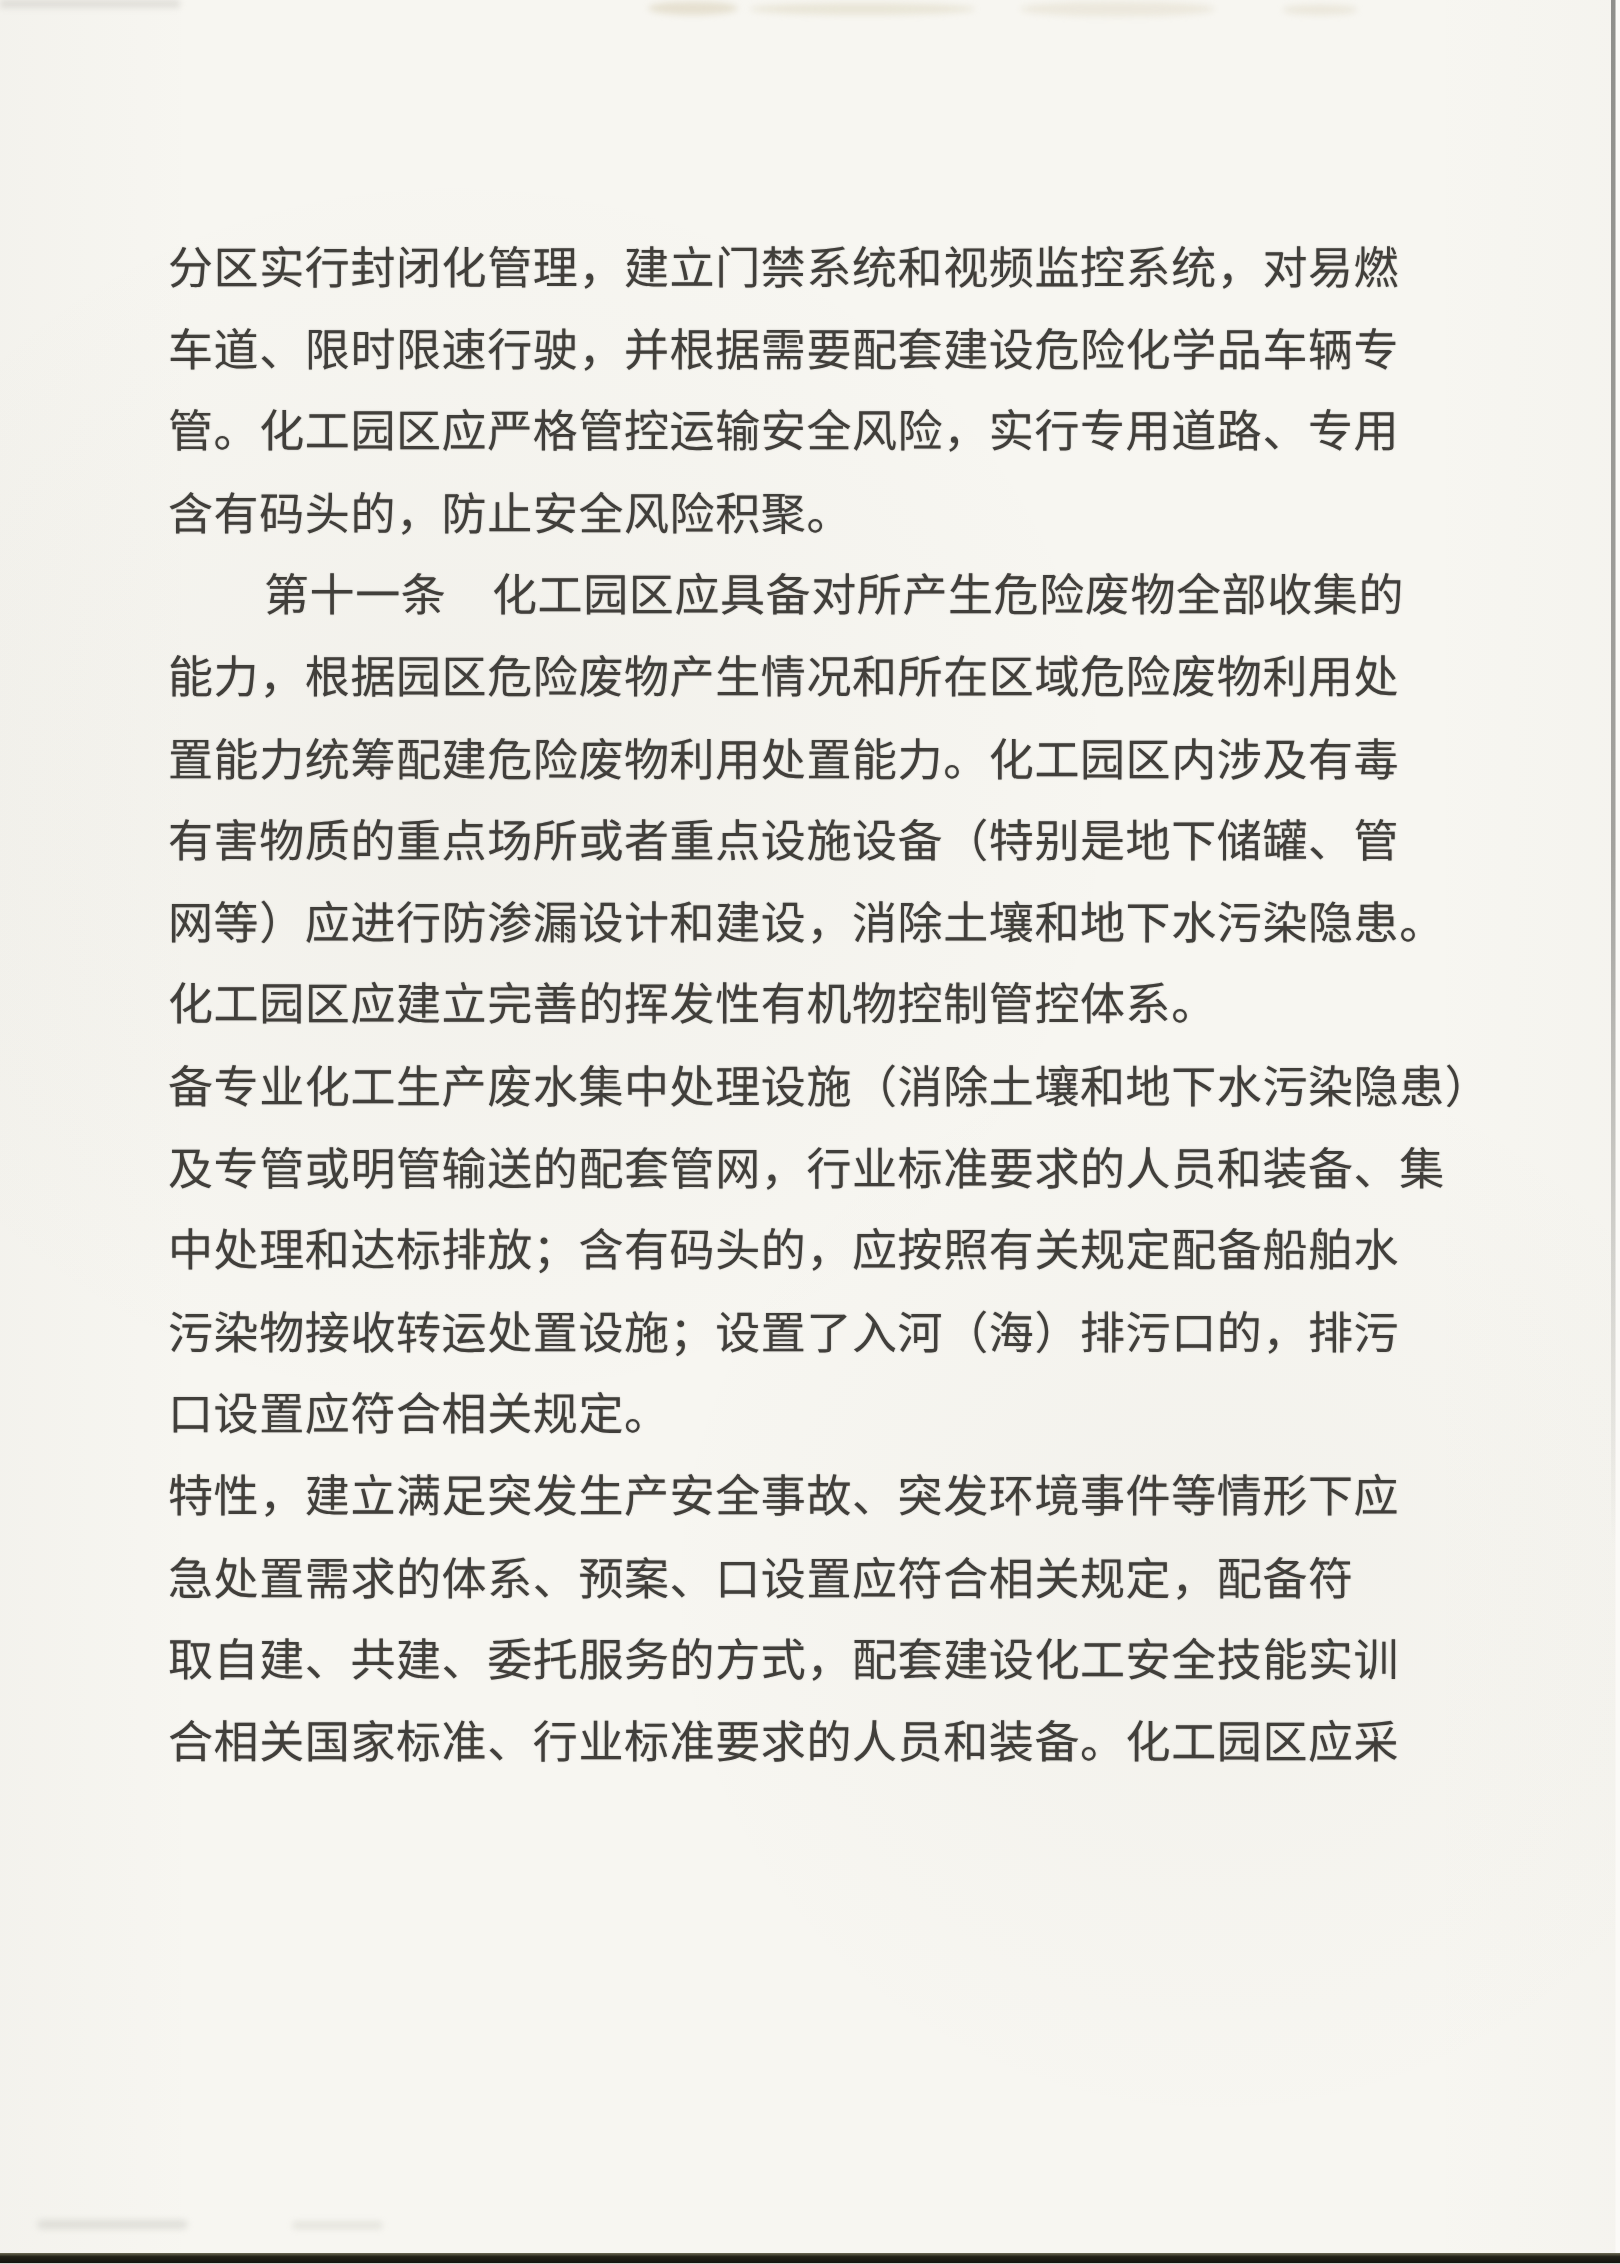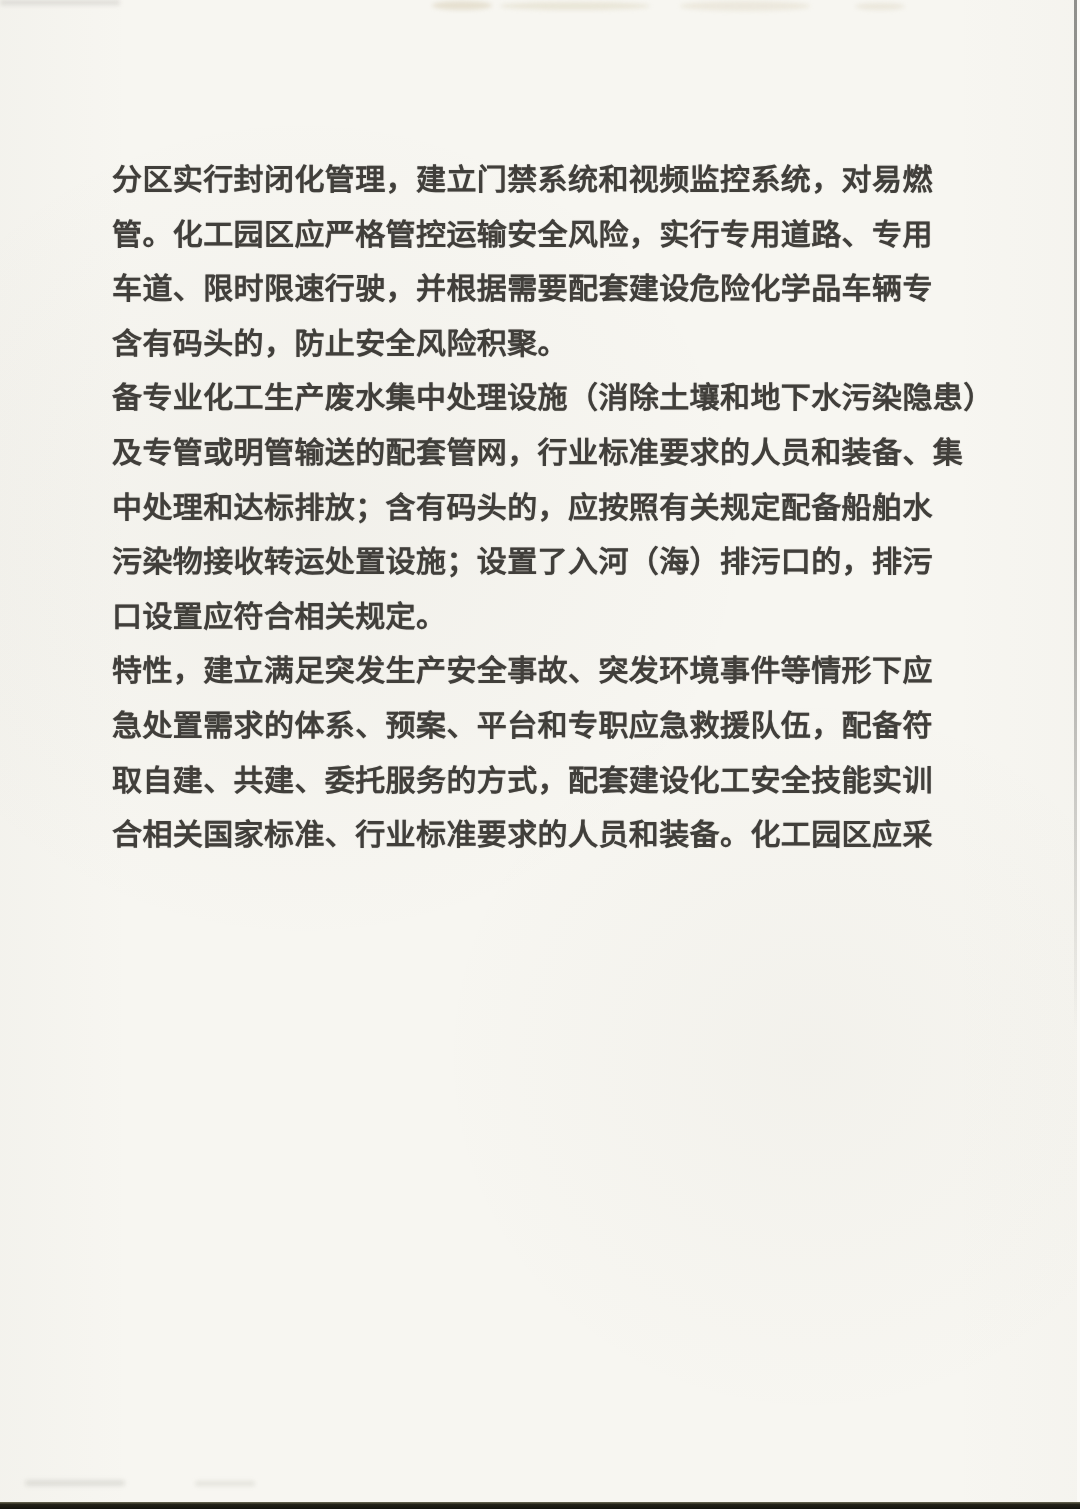--- a/index.html
+++ b/index.html
@@ -9,21 +9,20 @@
     background: #e8e7e3;
   }
   .page {
     position: relative;
     width: 1080px;
     height: 1509px;
     margin: 0 auto;
     background: #f7f6f1;
     overflow: hidden;
     font-family: "Liberation Serif", "DejaVu Serif", serif;
-    font-weight: bold;
   }
   
   .page::before {
     content: "";
     position: absolute;
     inset: 0;
     background:
       radial-gradient(ellipse 60% 40% at 28% 35%, rgba(120,112,92,0.045), transparent 70%),
       radial-gradient(ellipse 50% 35% at 75% 70%, rgba(120,112,92,0.035), transparent 70%),
       linear-gradient(to right, rgba(130,125,110,0.03), rgba(0,0,0,0) 12%, rgba(0,0,0,0) 88%, rgba(130,125,110,0.02));
@@ -94,37 +93,45 @@
 </style>
 </head>
 <body>
 
 <main class="page">
 
   <section class="text-block">
 
     <div class="para">
       <div class="line">分区实行封闭化管理，建立门禁系统和视频监控系统，对易燃</div>
+      <div class="line">车道、限时限速行驶，并根据需要配套建设危险化学品车辆专</div>
       <div class="line">管。化工园区应严格管控运输安全风险，实行专用道路、专用</div>
-      <div class="line">车道、限时限速行驶，并根据需要配套建设危险化学品车辆专</div>
       <div class="line">含有码头的，防止安全风险积聚。</div>
     </div>
 
+    <div class="para">
+      <div class="line indent">第十一条　化工园区应具备对所产生危险废物全部收集的</div>
+      <div class="line">能力，根据园区危险废物产生情况和所在区域危险废物利用处</div>
+      <div class="line">置能力统筹配建危险废物利用处置能力。化工园区内涉及有毒</div>
+      <div class="line">有害物质的重点场所或者重点设施设备（特别是地下储罐、管</div>
+      <div class="line">网等）应进行防渗漏设计和建设，消除土壤和地下水污染隐患。</div>
+      <div class="line">化工园区应建立完善的挥发性有机物控制管控体系。</div>
+    </div>
 
     <div class="para">
       <div class="line">备专业化工生产废水集中处理设施（消除土壤和地下水污染隐患）</div>
       <div class="line">及专管或明管输送的配套管网，行业标准要求的人员和装备、集</div>
       <div class="line">中处理和达标排放；含有码头的，应按照有关规定配备船舶水</div>
       <div class="line">污染物接收转运处置设施；设置了入河（海）排污口的，排污</div>
       <div class="line">口设置应符合相关规定。</div>
     </div>
 
     <div class="para">
       <div class="line">特性，建立满足突发生产安全事故、突发环境事件等情形下应</div>
-      <div class="line">急处置需求的体系、预案、平台和专职应急救援队伍，配备符</div>
+      <div class="line">急处置需求的体系、预案、口设置应符合相关规定，配备符</div>
       <div class="line">取自建、共建、委托服务的方式，配套建设化工安全技能实训</div>
       <div class="line">合相关国家标准、行业标准要求的人员和装备。化工园区应采</div>
     </div>
 
   </section>
 
   <div class="smudge s1"></div>
   <div class="smudge s2"></div>
   <div class="smudge s3"></div>
   <div class="smudge s4"></div>

